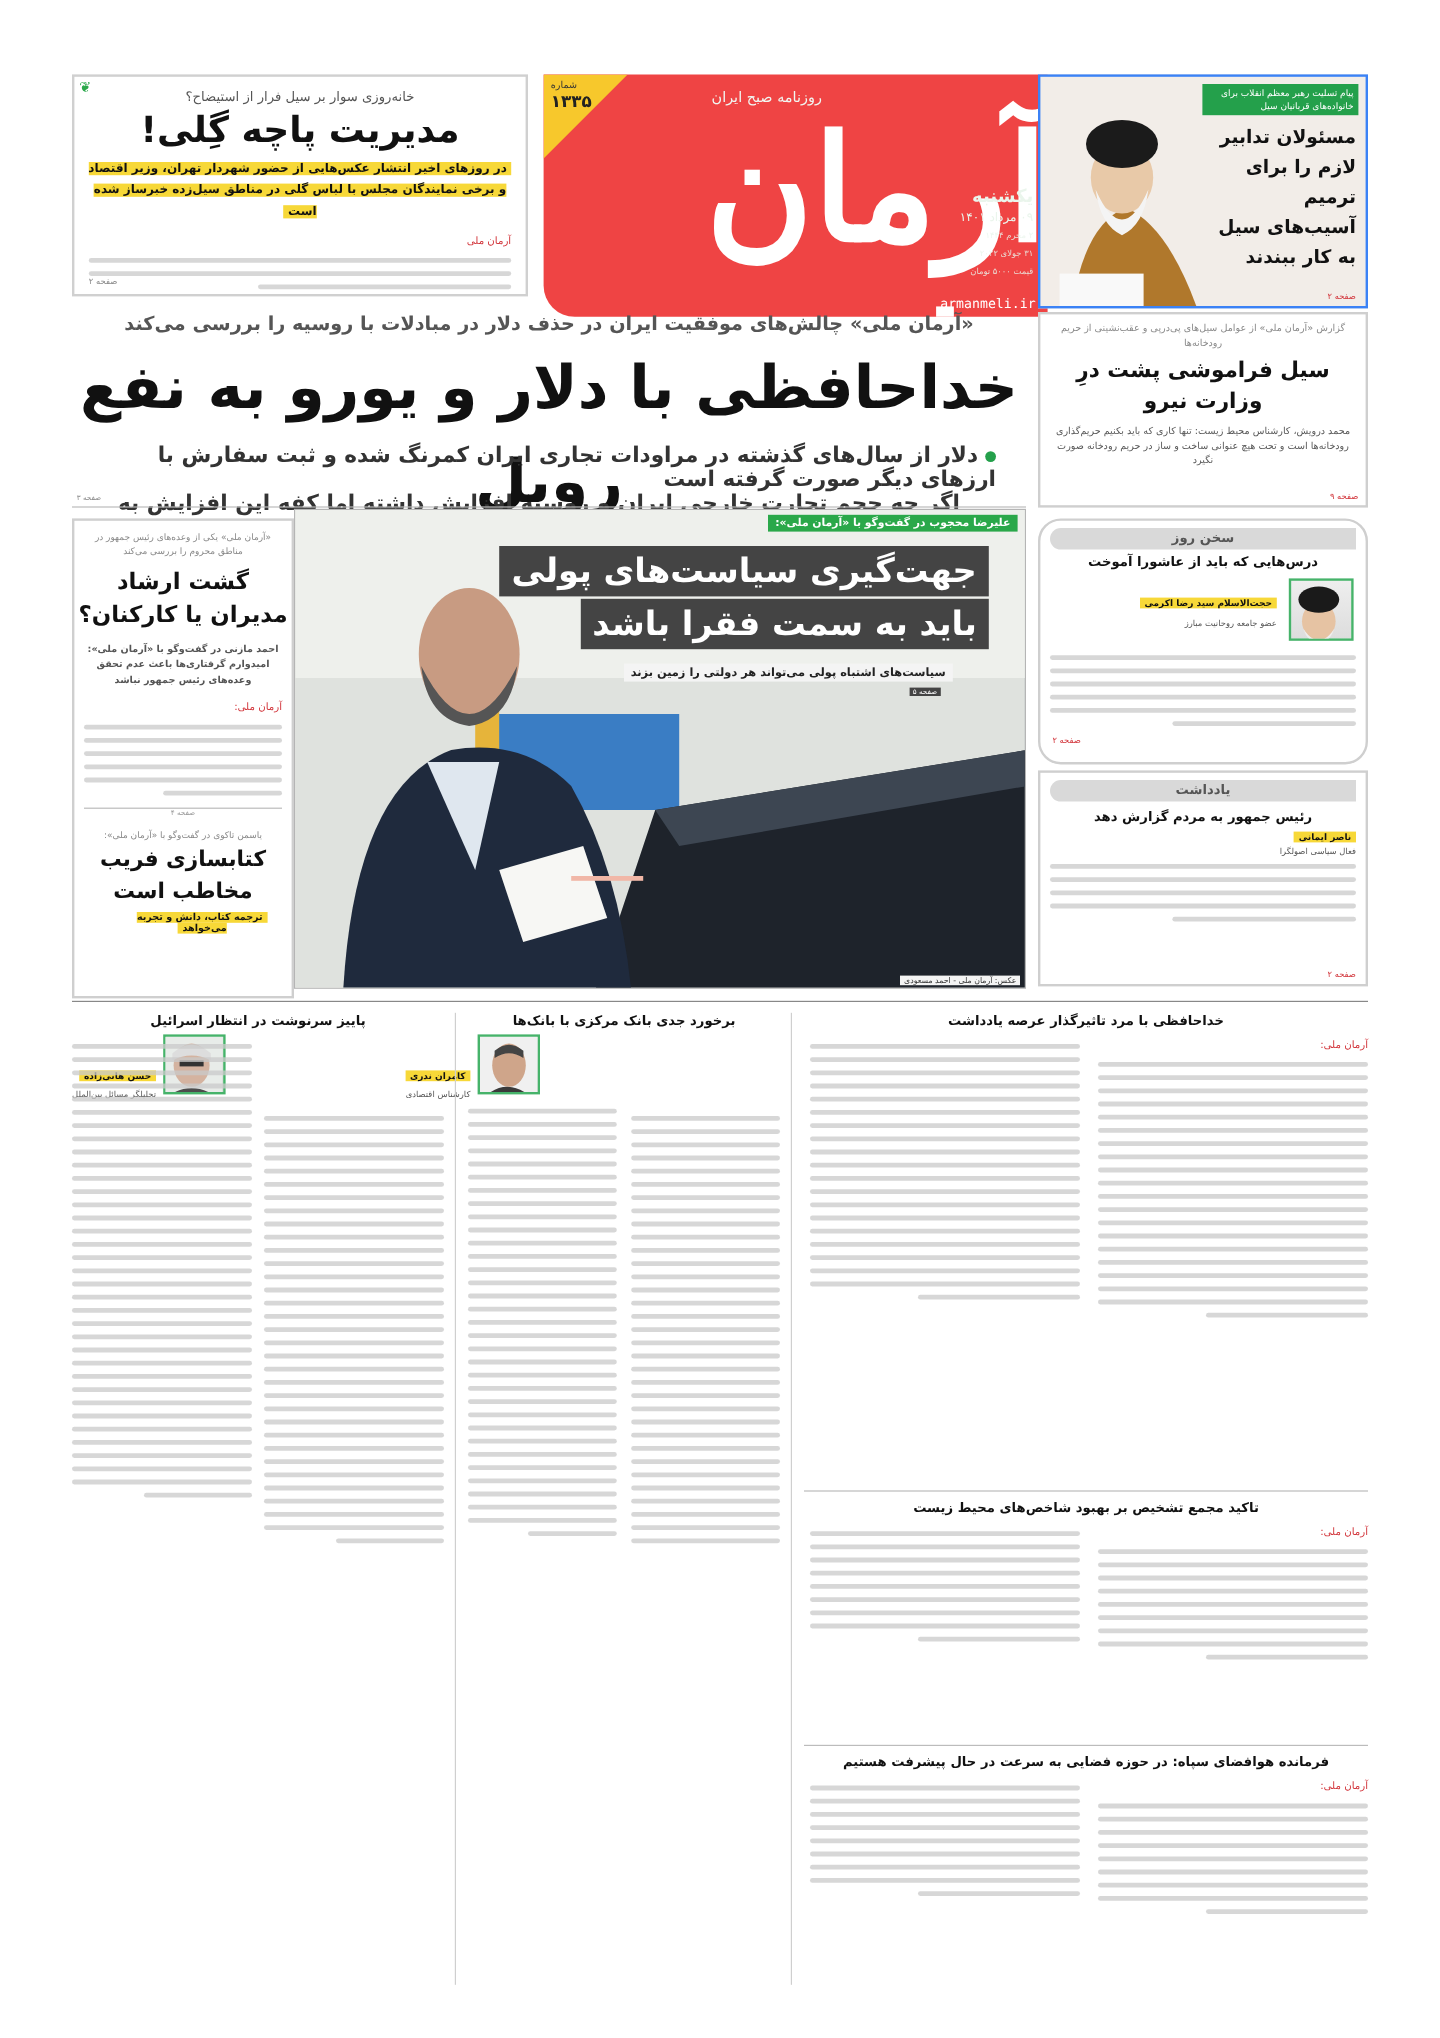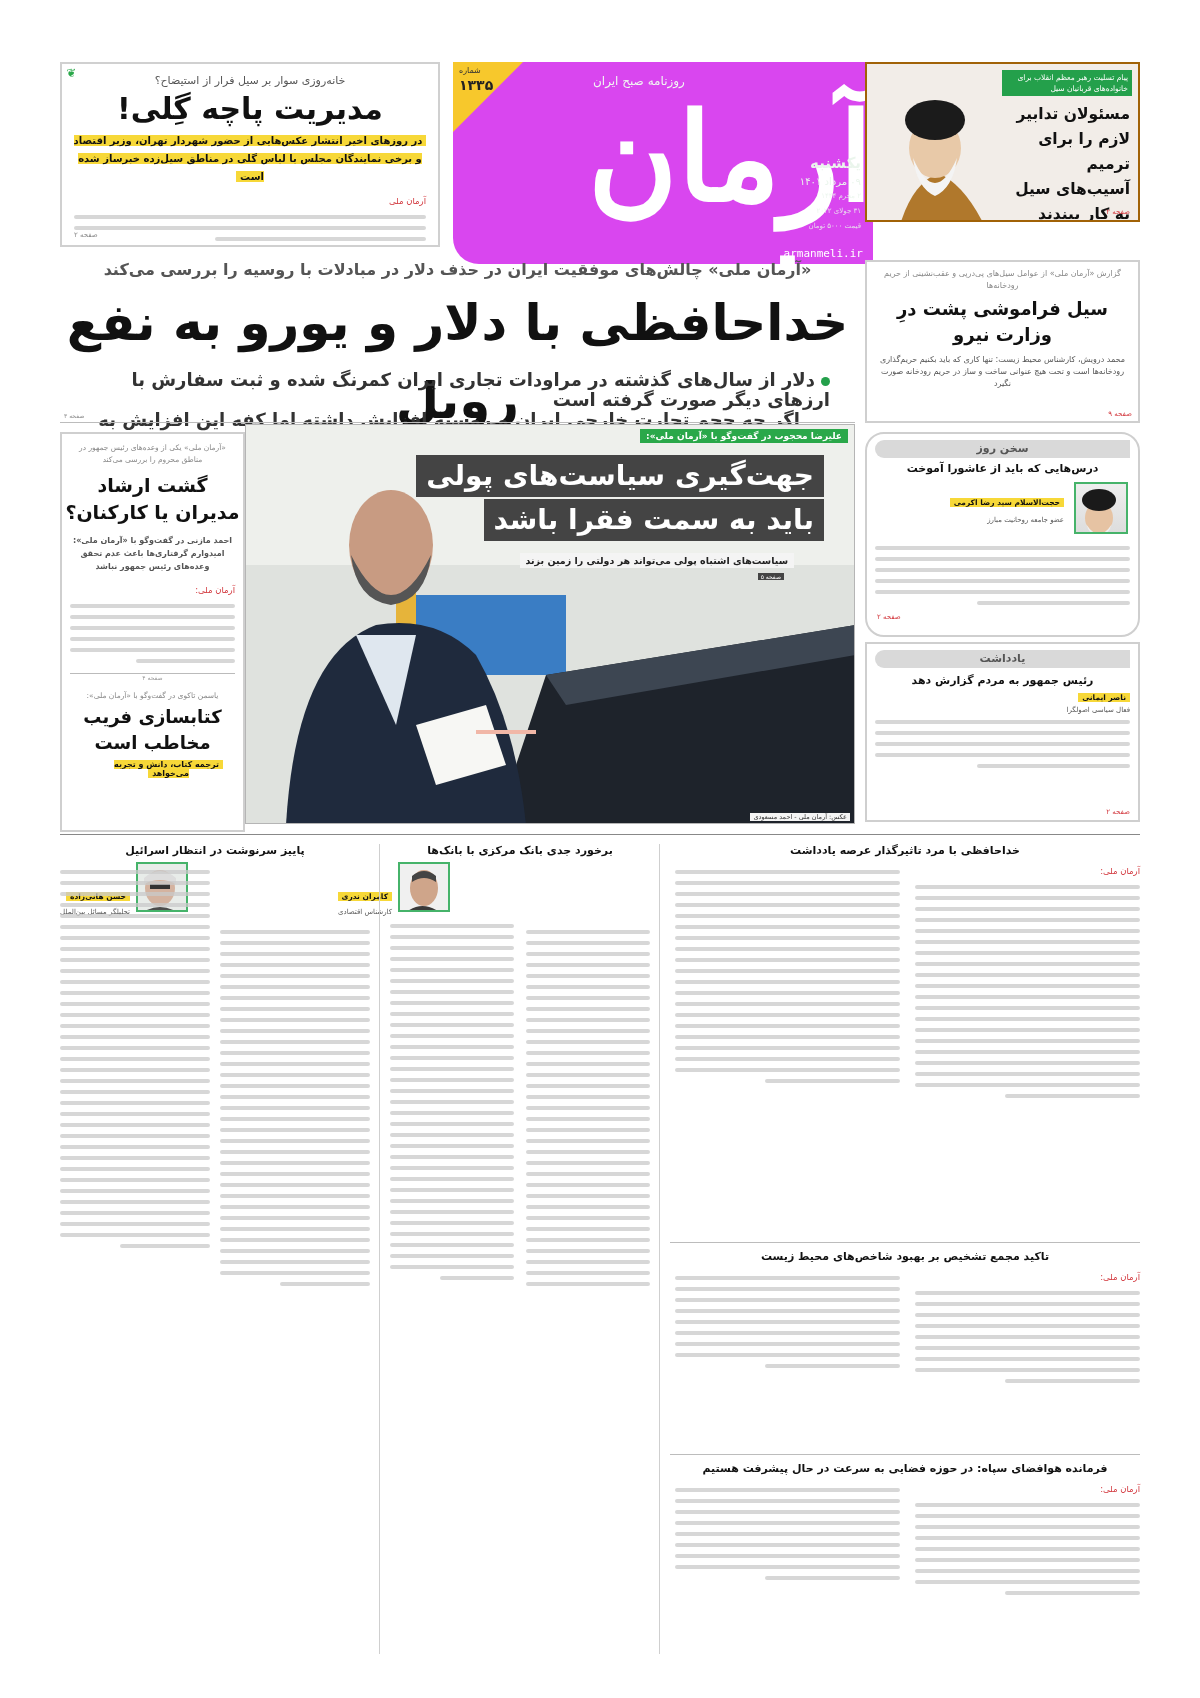--- a/index.html
+++ b/index.html
@@ -17,34 +17,34 @@
 
   
   #teaser-tl { left: 0; top: 0; width: 380px; height: 185px; border-color: #d0d0d0; }
   #teaser-tl .kicker { font-size: 11px; color: #555; text-align: center; margin-top: 10px; }
   #teaser-tl .title { font-family: "DejaVu Sans", sans-serif; font-weight: bold; font-size: 30px; text-align: center; margin-top: 4px; }
   #teaser-tl .lead { font-size: 10px; font-weight: bold; text-align: center; margin: 6px 8px 0; line-height: 18px; }
   #teaser-tl .body { margin: 8px 12px 0; }
   .leaf { position: absolute; left: 4px; top: 2px; color: #2aa84a; font-size: 12px; }
 
   
-  #masthead { position: absolute; left: 393px; top: 0; width: 420px; height: 202px; background: #d946ef; border-radius: 0 0 0 26px; overflow: hidden; }
+  #masthead { position: absolute; left: 393px; top: 0; width: 420px; height: 202px; background: #ef4444; border-radius: 0 0 0 26px; overflow: hidden; }
   #masthead .issue-tab { position: absolute; left: 0; top: 0; width: 0; height: 0; border-top: 70px solid #f7c82c; border-right: 70px solid transparent; }
   #masthead .issue-label { position: absolute; left: 6px; top: 4px; font-size: 8px; color: #333; }
   #masthead .issue-no { position: absolute; left: 6px; top: 15px; font-size: 14px; font-weight: bold; color: #222; }
   #masthead .tagline { position: absolute; left: 140px; top: 12px; font-size: 12px; color: #f1f7f2; }
   #masthead .logo { position: absolute; left: 40px; top: 20px; font-family: "DejaVu Serif", serif; font-size: 122px; line-height: 150px; color: #ffffff; font-weight: bold; letter-spacing: -4px; }
   #masthead .dateblock { position: absolute; right: 12px; top: 92px; width: 90px; text-align: right; color: #eaf5ec; }
   #masthead .day { font-size: 15px; font-weight: bold; }
   #masthead .date { font-size: 10px; margin-top: 4px; }
   #masthead .meta { font-size: 7px; margin-top: 4px; line-height: 11px; opacity: .85; }
   #masthead .url { position: absolute; right: 10px; bottom: 4px; font-family: "DejaVu Sans Mono", monospace; font-size: 11px; color: #ffffff; direction: ltr; }
 
   
-  #leader { position: absolute; left: 805px; top: 0; width: 275px; height: 160px; border: 2px solid #a16207; background: #f2ede8; overflow: hidden; }
+  #leader { position: absolute; left: 805px; top: 0; width: 275px; height: 195px; border: 2px solid #3b82f6; background: #f2ede8; overflow: hidden; }
   #leader .green-bar { position: absolute; right: 6px; top: 6px; width: 130px; background: #24a04b; color: #fff; font-size: 7.5px; line-height: 11px; padding: 2px 4px; text-align: right; }
   #leader .title { position: absolute; right: 8px; top: 38px; width: 120px; font-weight: bold; font-size: 15.5px; line-height: 25px; text-align: right; }
   #leader .portrait { position: absolute; left: 6px; top: 14px; width: 130px; height: 180px; }
   #leader .pagefoot { position: absolute; right: 8px; bottom: 4px; font-size: 7px; color: #d2353b; }
 
   
   #lead-kicker { position: absolute; left: 0; top: 198px; width: 795px; text-align: center; font-size: 16px; color: #555; font-weight: bold; }
   #main-headline { position: absolute; left: 0; top: 222px; width: 795px; text-align: center; font-size: 50px; font-weight: bold; font-family: "DejaVu Sans", sans-serif; letter-spacing: -1px; line-height: 78px; }
   #lead-text { position: absolute; left: 30px; top: 308px; width: 740px; text-align: right; font-size: 18px; line-height: 20px; font-weight: bold; color: #333; }
   #lead-text .dot { display: inline-block; width: 9px; height: 9px; border-radius: 50%; background: #24a04b; margin-left: 6px; }

